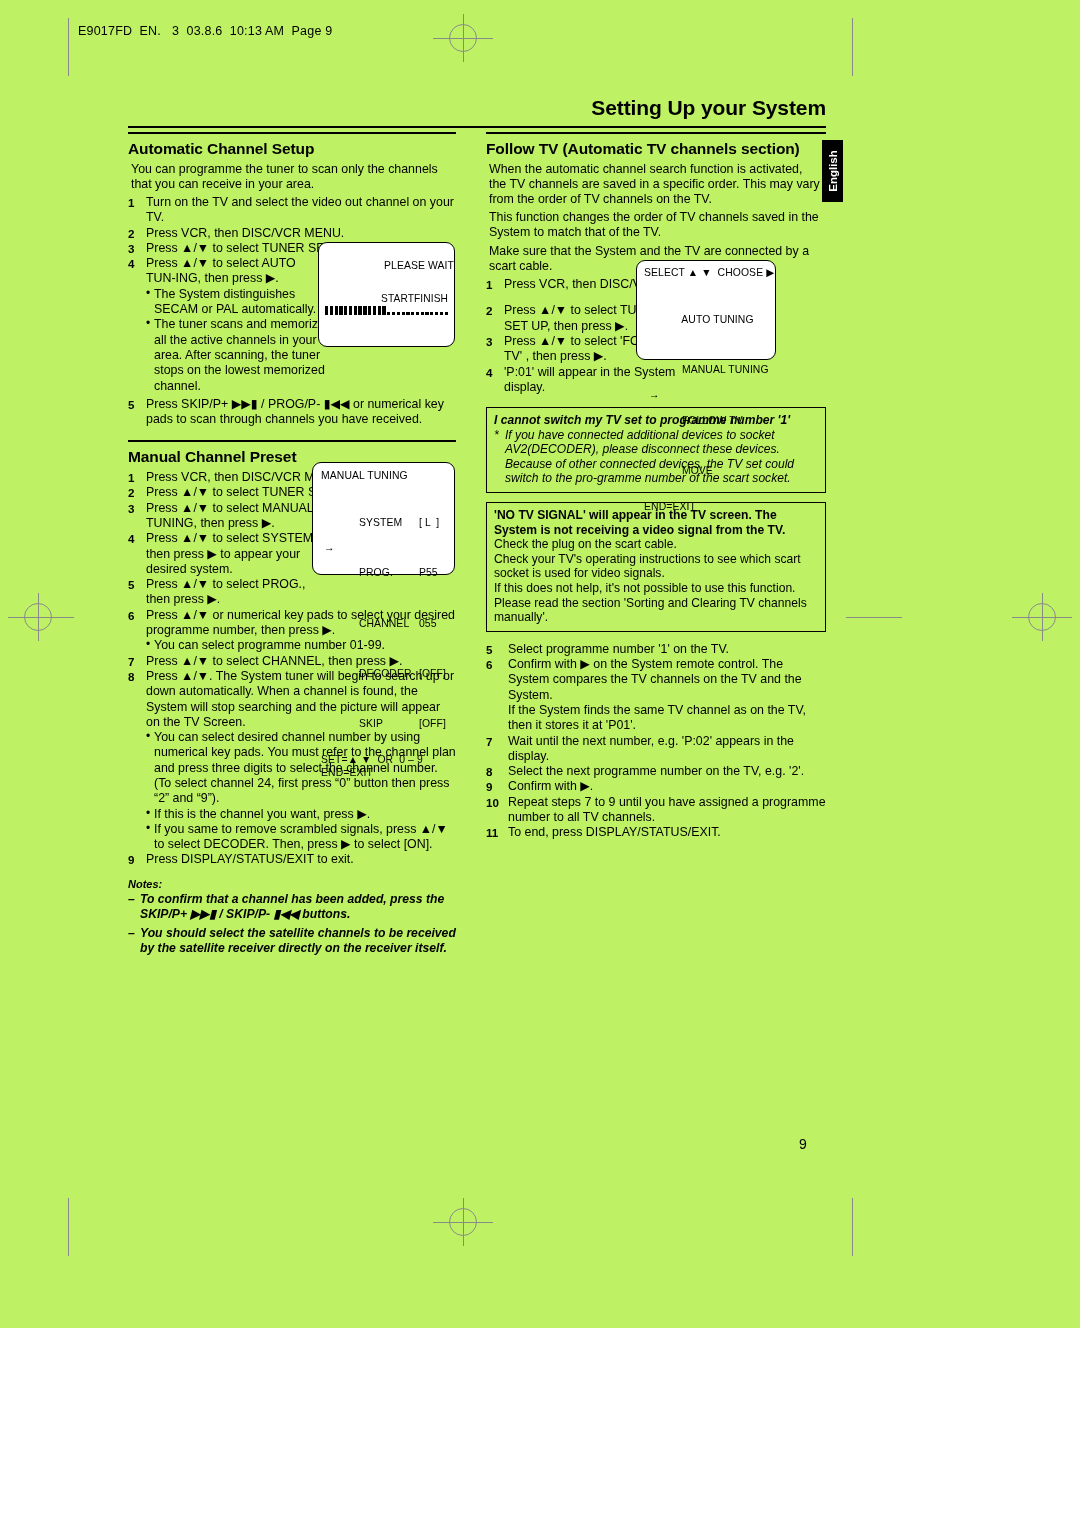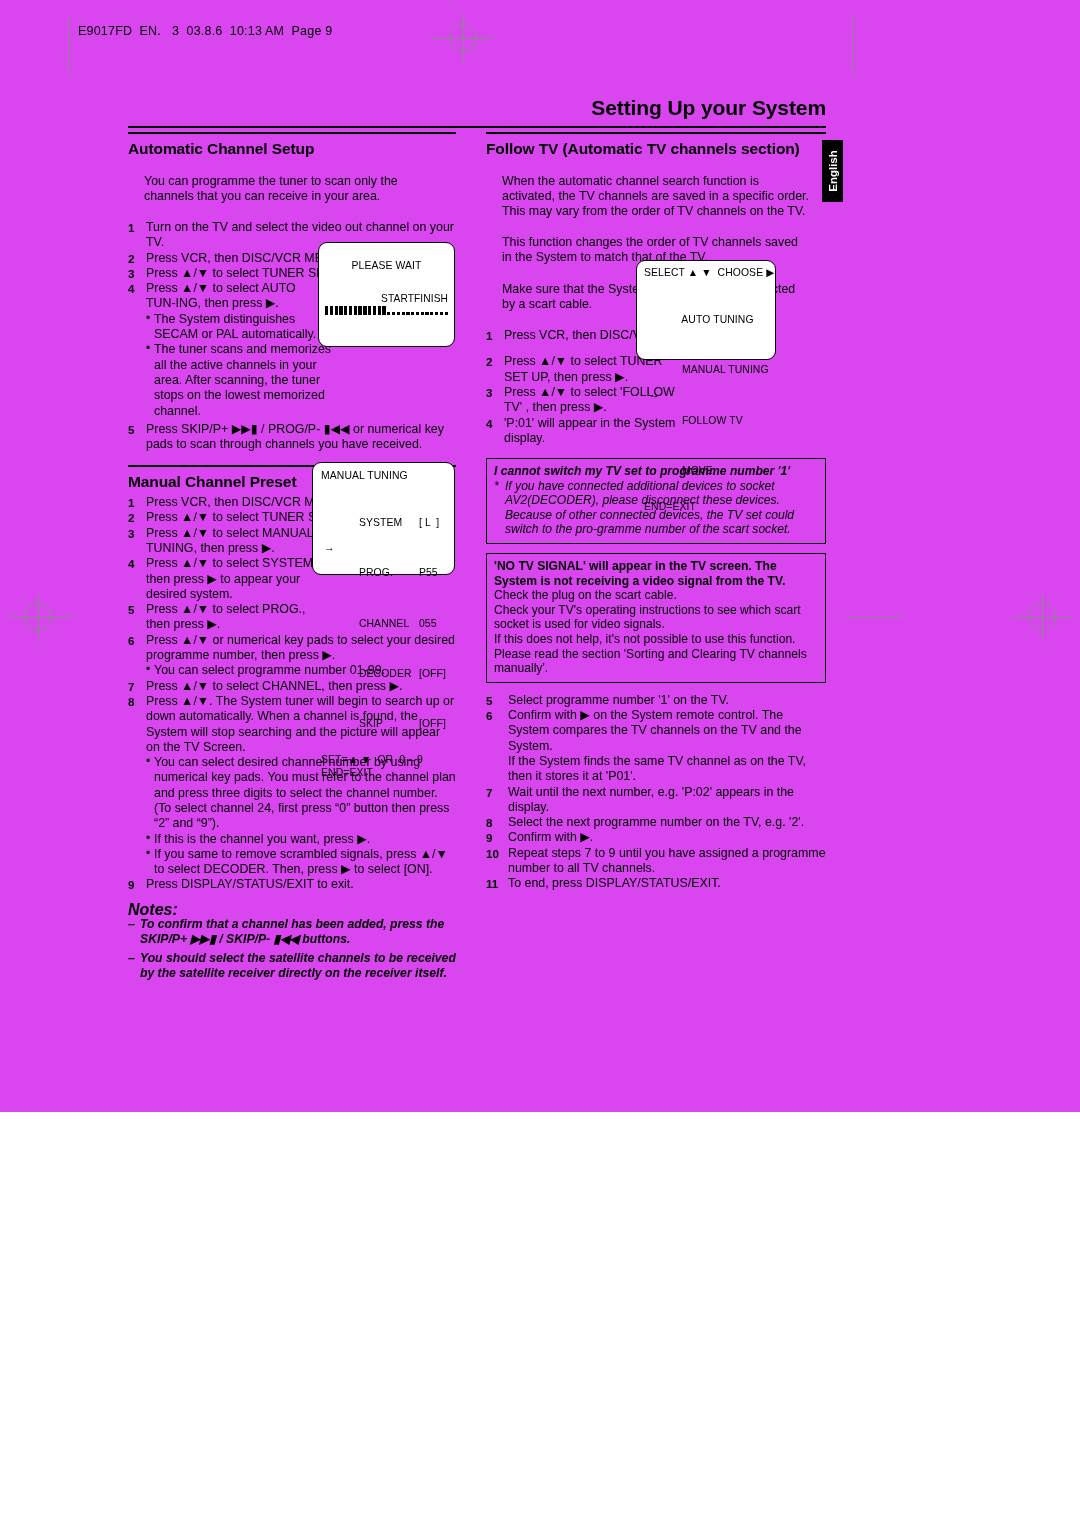--- a/index.html
+++ b/index.html
@@ -7,22 +7,22 @@
     padding: 0;
     background: #ffffff;
   }
   body {
     font-family: "Liberation Sans", sans-serif;
     color: #000000;
   }
   #page {
     position: relative;
     width: 1080px;
-    height: 1112px;
-    background: #d946ef;
+    height: 1328px;
+    background: #bef264;
     overflow: hidden;
   }
 
   
   .reg-mark {
     position: absolute;
     width: 60px;
     height: 60px;
     pointer-events: none;
   }
@@ -120,21 +120,21 @@
   }
   h2.sec-head {
     margin: 0 0 4px 0;
     font-size: 15.5px;
     font-weight: bold;
     letter-spacing: -0.1px;
     line-height: 19px;
   }
 
   p.para {
-    margin: 16px;
+    margin: 3px;
     font-size: 12.4px;
     line-height: 15.2px;
     text-align: left;
   }
 
   
   .steps { margin: 0; padding: 0; list-style: none; }
   .step {
     position: relative;
     padding-left: 18px;
@@ -162,21 +162,21 @@
   }
   .bullet > .dot {
     position: absolute;
     left: 18px;
     top: -1px;
     font-size: 12px;
   }
 
   .note-block { margin-top: 9px; }
   .notes-label {
-    font-size: 16px;
+    font-size: 11px;
     font-style: italic;
     font-weight: bold;
     line-height: 15.3px;
   }
   .note-item {
     position: relative;
     padding-left: 12px;
     font-size: 12.2px;
     font-style: italic;
     font-weight: bold;
@@ -201,21 +201,21 @@
   }
   .osd .osd-row { white-space: pre; }
 
   #osd-please-wait {
     left: 318px;
     top: 242px;
     width: 137px;
     height: 105px;
   }
   #osd-please-wait .pw-title {
-    text-align: center;
+    text-align: right;
     margin-top: 17px;
     font-size: 10.4px;
   }
   #osd-please-wait .pw-ends {
     margin-top: 20px;
     padding: 0 6px;
     display: flex;
     justify-content: flex-end;
     font-size: 10.2px;
   }

